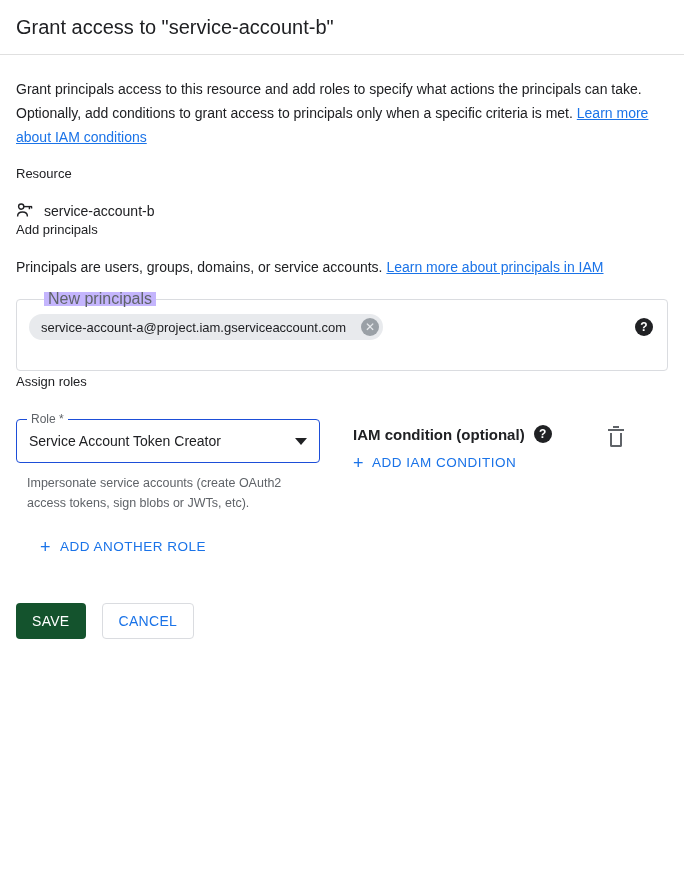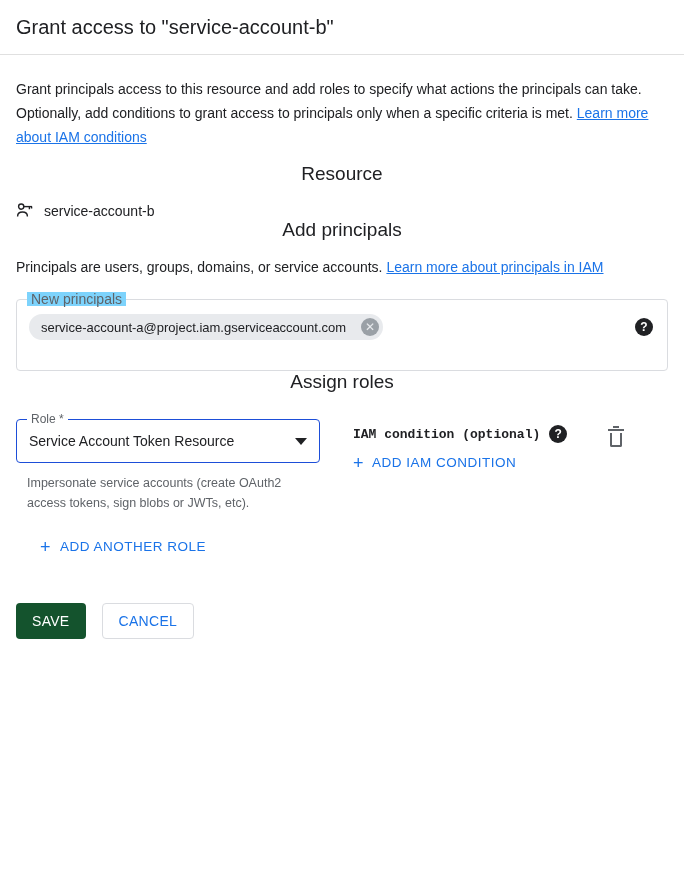--- a/index.html
+++ b/index.html
@@ -42,26 +42,25 @@
     line-height: 24px;
     color: #202124;
     max-width: 640px;
   }
   a.link {
     color: #1a73e8;
     text-decoration: underline;
     cursor: pointer;
   }
   h2.section {
-    font-size: 19px;
+    font-size: 13px;
     font-weight: 500;
     line-height: 22px;
     margin: 0;
     color: #202124;
-    text-align: center;
   }
   .resource-head { margin-top: 30px; }
   .resource-row {
     display: flex;
     align-items: flex-end;
     gap: 10px;
     margin-top: 16px;
     font-size: 14px;
     color: #202124;
   }
@@ -85,24 +84,24 @@
     border: 1px solid #dadce0;
     border-radius: 4px;
     height: 72px;
     padding: 14px 12px;
     display: flex;
     align-items: flex-start;
   }
   .field-legend {
     position: absolute;
     top: -8px;
-    left: 10px;
-    background: #7dd3fc;
+    left: 27px;
+    background: #c4b5fd;
     padding: 0 4px;
-    font-size: 14px;
+    font-size: 16px;
     color: #5f6368;
     line-height: 14px;
   }
   .chip {
     display: inline-flex;
     align-items: center;
     background: #e8eaed;
     border-radius: 14px;
     height: 26px;
     padding: 0 4px 0 12px;
@@ -204,24 +203,23 @@
     width: 250px;
     margin-left: 33px;
     padding-top: 6px;
   }
   .cond-title-row {
     display: flex;
     align-items: center;
     gap: 9px;
   }
   .cond-title {
-    font-size: 13px;
+    font-size: 15px;
     font-weight: 700;
     color: #202124;
-    font-family: Liberation Mono, monospace;
   }
   .add-cond {
     margin-top: 12px;
     display: inline-flex;
     align-items: center;
     gap: 8px;
     color: #1a73e8;
     font-size: 13.5px;
     font-weight: 500;
     letter-spacing: .5px;
@@ -356,21 +354,21 @@
     </div>
 
     <h2 class="section assign-head">Assign roles</h2>
 
 
     <div class="role-row">
 
       <div class="role-col">
         <div class="select-outline">
           <span class="select-legend">Role *</span>
-          <span class="select-value">Service Account Token Resource</span>
+          <span class="select-value">Service Account Token Creator</span>
           <span class="caret"></span>
         </div>
         <div class="role-hint">Impersonate service accounts (create OAuth2 access tokens, sign blobs or JWTs, etc).</div>
       </div>
 
       <div class="cond-col">
         <div class="cond-title-row">
           <span class="cond-title">IAM condition (optional)</span>
           <span class="help-dot">?</span>
         </div>

